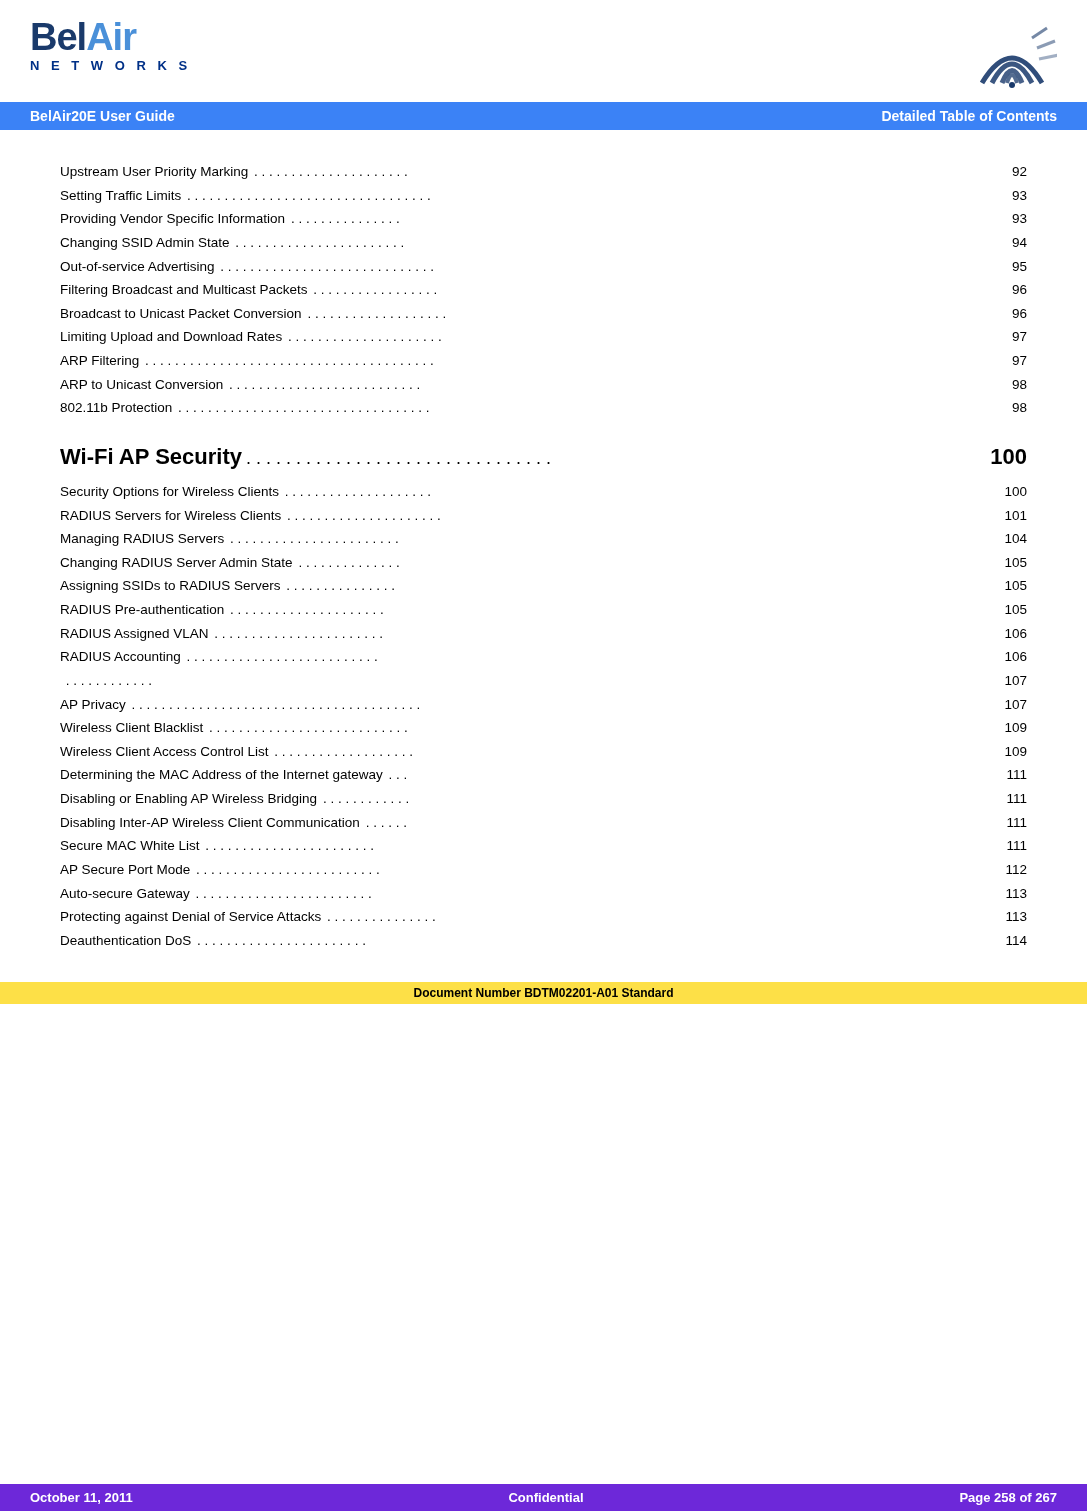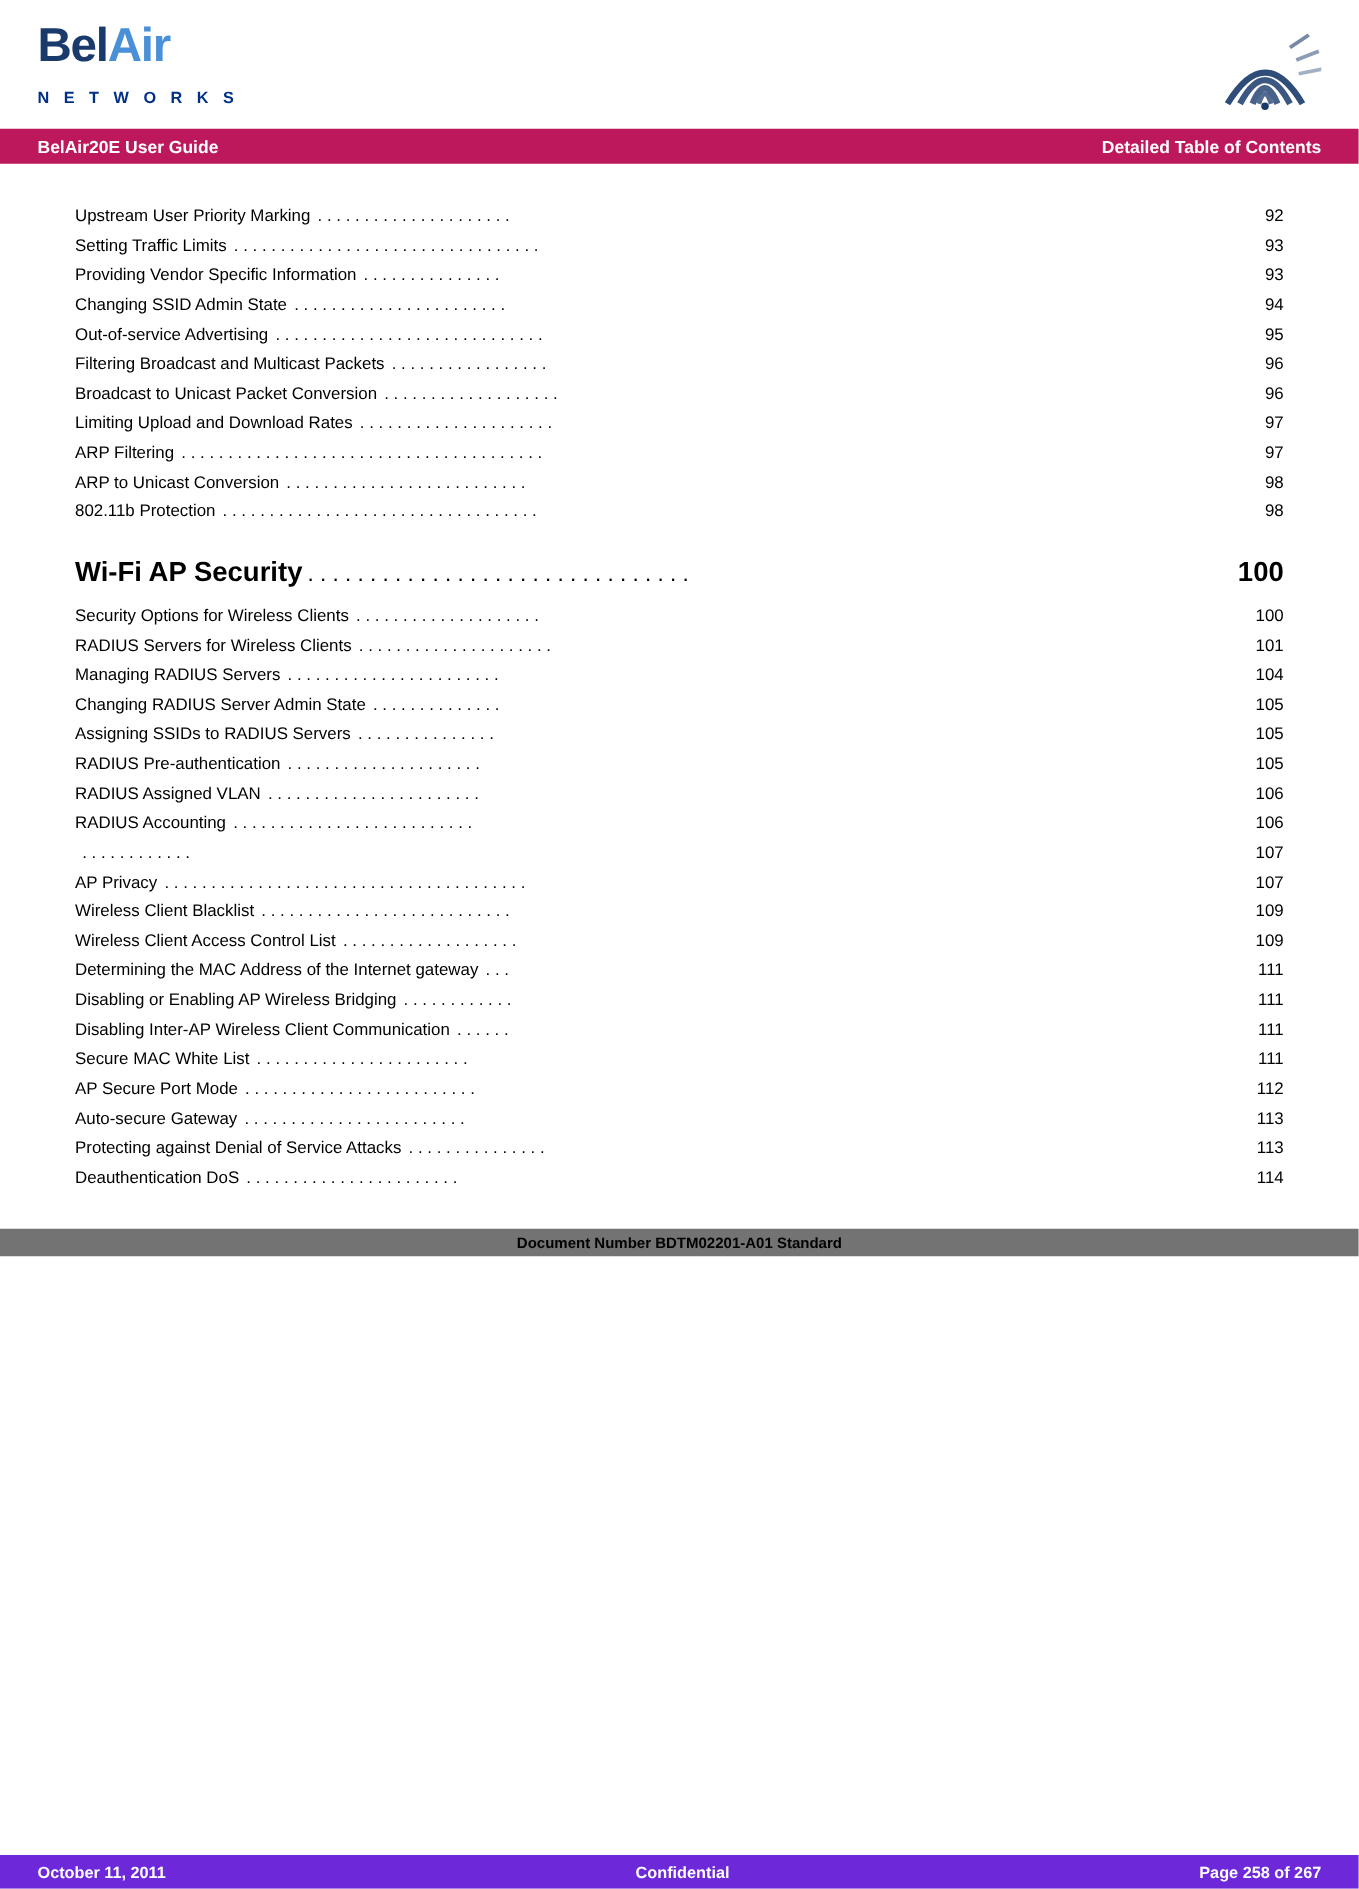--- a/index.html
+++ b/index.html
@@ -18,42 +18,41 @@
       justify-content: space-between;
       align-items: flex-start;
       padding: 18px 30px 10px 30px;
       border-bottom: none;
     }
 
     .logo-area {
       display: flex;
       flex-direction: column;
       align-items: flex-start;
-      gap: 12px;
     }
 
     .logo-belair {
       font-size: 38px;
       font-weight: 900;
       color: #003087;
       letter-spacing: -1px;
       line-height: 1;
     }
 
     .logo-networks {
       font-size: 13px;
       font-weight: bold;
       letter-spacing: 4px;
       color: #003087;
       margin-top: 2px;
     }
 
     
     .orange-banner {
-      background-color: #be185d;
+      background-color: #3b82f6;
       display: flex;
       justify-content: space-between;
       align-items: center;
       padding: 6px 30px;
       margin: 0;
     }
 
     .orange-banner-left {
       color: #fff;
       font-size: 14px;
@@ -146,21 +145,21 @@
       color: #fff;
       font-size: 13px;
       font-weight: bold;
     }
 
     .footer-doc {
       text-align: center;
       font-size: 12px;
       font-weight: bold;
       color: #000;
-      background: #737373;
+      background: #fde047;
       padding: 4px 30px;
       border-top: none;
     }
 
     .wifi-icon-svg {
       width: 90px;
       height: 70px;
     }
 
   </style>

